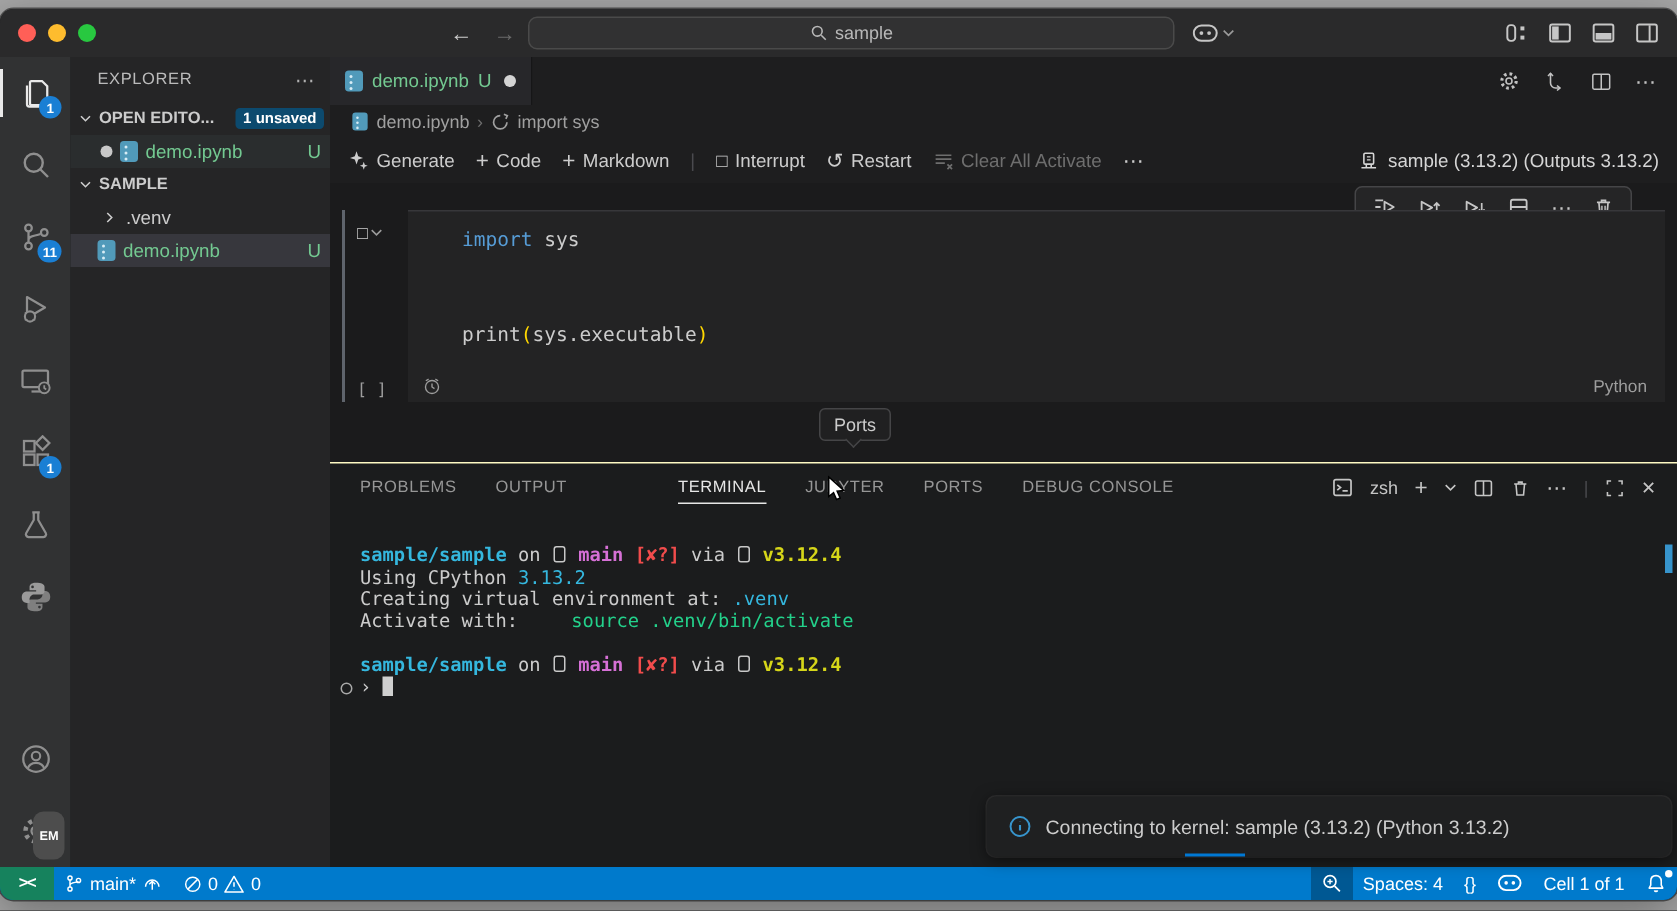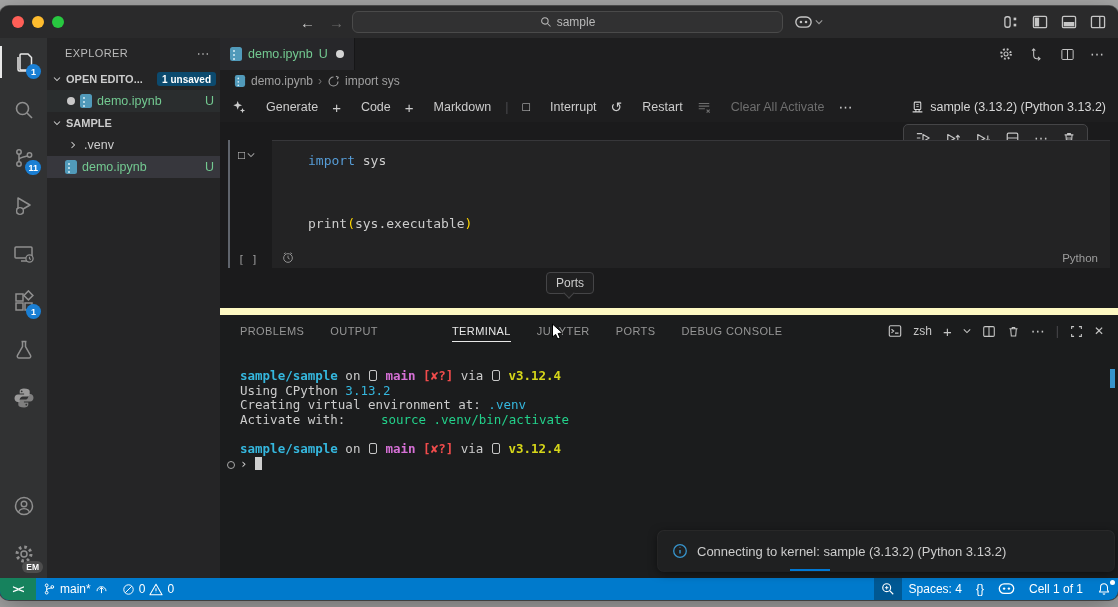--- a/index.html
+++ b/index.html
@@ -31,21 +31,21 @@
   .main { flex:1; display:flex; min-height:0; }
   
   .activitybar { width:47px; background:#313233; display:flex; flex-direction:column; flex:none; }
   .act-item { height:48px; display:flex; align-items:center; justify-content:center; color:#8f8f8f; position:relative; cursor:pointer; }
   .act-item.active { color:#e9e9e9; }
   .act-item.active::before { content:""; position:absolute; left:0; top:8px; bottom:8px; width:2px; background:#e9e9e9; }
   .act-badge { position:absolute; right:6px; bottom:7px; min-width:15px; height:15px; padding:0 3px; border-radius:8px;
     background:#1a7fd4; color:#fff; font-size:9px; font-weight:bold; display:flex; align-items:center; justify-content:center; }
   .act-spacer { flex:1; }
   .profile-badge { position:absolute; right:4px; bottom:5px; background:#4d4d4d; color:#fff; font-size:8.5px; font-weight:bold;
-    border-radius:7px; padding:1px 4px; }
+    border-radius:7px; padding:11px 4px; }
   
   .sidebar { width:173px; background:#252526; flex:none; display:flex; flex-direction:column; color:#cccccc; font-size:12.5px; }
   .sb-header { height:30px; display:flex; align-items:center; padding:0 10px 0 18px; font-size:11px; letter-spacing:.4px; color:#bbbbbb; }
   .sb-header .more { margin-left:auto; color:#b0b0b0; font-size:13px; }
   .sb-sect { height:22px; display:flex; align-items:center; gap:3px; padding:0 4px; font-weight:bold; font-size:11px; color:#cccccc; cursor:pointer; }
   .sb-row { height:22px; display:flex; align-items:center; gap:5px; padding:0 6px; cursor:pointer; }
   .sb-row .git-u { margin-left:auto; color:#73c991; }
   .row-open-ed { background:#2a2d2e; padding-left:20px; }
   .row-selected { background:#37373d; padding-left:18px; }
   .mod-dot { width:8px; height:8px; border-radius:50%; background:#c8c8c8; }
@@ -60,21 +60,21 @@
   
   .editorcol { flex:1; display:flex; flex-direction:column; min-width:0; }
   .tabbar { height:32px; background:#1e1e1f; display:flex; flex:none; align-items:stretch; position:relative; }
   .tab { background:#27272a; display:flex; align-items:center; gap:6px; padding:0 10px; font-size:12.5px; border-right:1px solid #161617; cursor:pointer; }
   .tab .dot { width:8px; height:8px; border-radius:50%; background:#d4d4d4; margin-left:2px; }
   .tab-actions { margin-left:auto; display:flex; align-items:center; gap:15px; padding-right:14px; color:#c2c2c2; }
   .breadcrumbs { height:22px; display:flex; align-items:center; gap:5px; padding-left:14px; font-size:12px; color:#a0a0a0; background:#1e1e1f; flex:none; }
   .bc-sep { color:#6e6e6e; }
   
   .nbtoolbar { height:30px; display:flex; align-items:center; gap:14px; padding-left:12px; font-size:12.5px; color:#cccccc; background:#1e1e1f; flex:none; }
-  .nbt-item { display:flex; align-items:center; gap:20px; cursor:pointer; white-space:nowrap;justify-content:space-between; }
+  .nbt-item { display:flex; align-items:center; gap:5px; cursor:pointer; white-space:nowrap;justify-content:space-between; }
   .nbt-sep { color:#4a4a4e; }
   .disabled { color:#6e6e6e; }
   .kernel { margin-left:auto; display:flex; align-items:center; gap:6px; padding-right:12px; font-size:12.5px; color:#d6d6d6; cursor:pointer; }
   
   .nbbody { flex:1; background:#1b1b1c; position:relative; min-height:0; }
   .cell { position:absolute; left:8px; right:8px; top:18px; height:128px; display:flex; border-left:2px solid #5f646c; }
   .cell-gutter { width:42px; flex:none; position:relative; }
   .run-btn { position:absolute; top:8px; left:8px; color:#cccccc; font-size:12px; display:flex; align-items:center; gap:2px; cursor:pointer; }
   .exec-count { position:absolute; bottom:2px; left:8px; color:#9d9d9d; font-family:"DejaVu Sans Mono", monospace; font-size:11px; }
   .cell-editor { flex:1; display:flex; flex-direction:column; background:#232324; border-top:1px solid #37373a; }
@@ -84,21 +84,21 @@
   .c-kw { color:#569cd6; } .c-br { color:#ffd700; }
   
   .cell-toolbar { position:absolute; top:2px; right:30px; height:28px; background:#252526; border:1px solid #454547; border-radius:5px;
     display:flex; align-items:center; gap:14px; padding:0 11px; color:#c5c5c5; }
   
   .tooltip { position:absolute; left:546px; top:266px; background:#202021; border:1px solid #454547; border-radius:4px;
     color:#cccccc; font-size:12px; padding:3px 9px; z-index:30; }
   .tooltip::after { content:""; position:absolute; left:18px; bottom:-4px; width:7px; height:7px; background:#202021;
     border-right:1px solid #454547; border-bottom:1px solid #454547; transform:rotate(45deg); }
   
-  .panel { height:270px; flex:none; background:#1b1c1d; border-top:7px solid #fef9c3; display:flex; flex-direction:column; position:relative; }
+  .panel { height:270px; flex:none; background:#1b1c1d; border-top:1px solid #fef9c3; display:flex; flex-direction:column; position:relative; }
   .panel-header { height:32px; display:flex; align-items:center; padding:0 14px 0 20px; flex:none; }
   .ptab { font-size:11px; letter-spacing:.4px; color:#969696; margin-right:26px; height:100%; display:flex; align-items:center; position:relative; cursor:pointer; white-space:nowrap; }
   .ptab.active { color:#e7e7e7;margin-left:48px; }
   .ptab.active::after { content:""; position:absolute; left:0; right:0; bottom:5px; height:1px; background:#e7e7e7; }
   .panel-actions { margin-left:auto; display:flex; align-items:center; gap:11px; color:#c5c5c5; font-size:12px; }
   .pa-sep { color:#4a4a4e; }
   .term { flex:1; padding:22px 0 0 20px; font-family:"DejaVu Sans Mono", monospace; font-size:12.5px; line-height:14.6px; position:relative; }
   .term-line { height:14.6px; white-space:pre; position:relative; }
   .t-fg { color:#cccccc; }
   .t-cyan { color:#35b7de; font-weight:bold; }
@@ -362,21 +362,21 @@
             </svg>
           <span>Clear All Activate</span>
         </span>
         <span class="nbt-item" style="font-size:14px;">⋯</span>
         <span class="kernel">
           <svg width="13" height="14" viewBox="0 0 16 16">
               <rect x="4" y="2" width="8" height="9" rx="1" fill="none" stroke="#d6d6d6" stroke-width="1.3"></rect>
               <path d="M2 14h12M6 11v3M10 11v3" stroke="#d6d6d6" stroke-width="1.3"></path>
               <path d="M6.5 5h3M6.5 7.5h3" stroke="#d6d6d6" stroke-width="1"></path>
             </svg>
-          <span>sample (3.13.2) (Python 3.13.2)</span>
+          <span>sample (3.13.2) (Outputs 3.13.2)</span>
         </span>
       </div>
 
       <div class="nbbody">
         <div class="cell-toolbar">
           <svg width="16" height="14" viewBox="0 0 18 16">
               <path d="M2 3h6M2 8h4M2 13h6" stroke="currentColor" stroke-width="1.4"></path>
               <path d="M9 4l7 4-7 4z" fill="none" stroke="currentColor" stroke-width="1.4" stroke-linejoin="round"></path>
             </svg>
           <svg width="16" height="14" viewBox="0 0 18 16">

